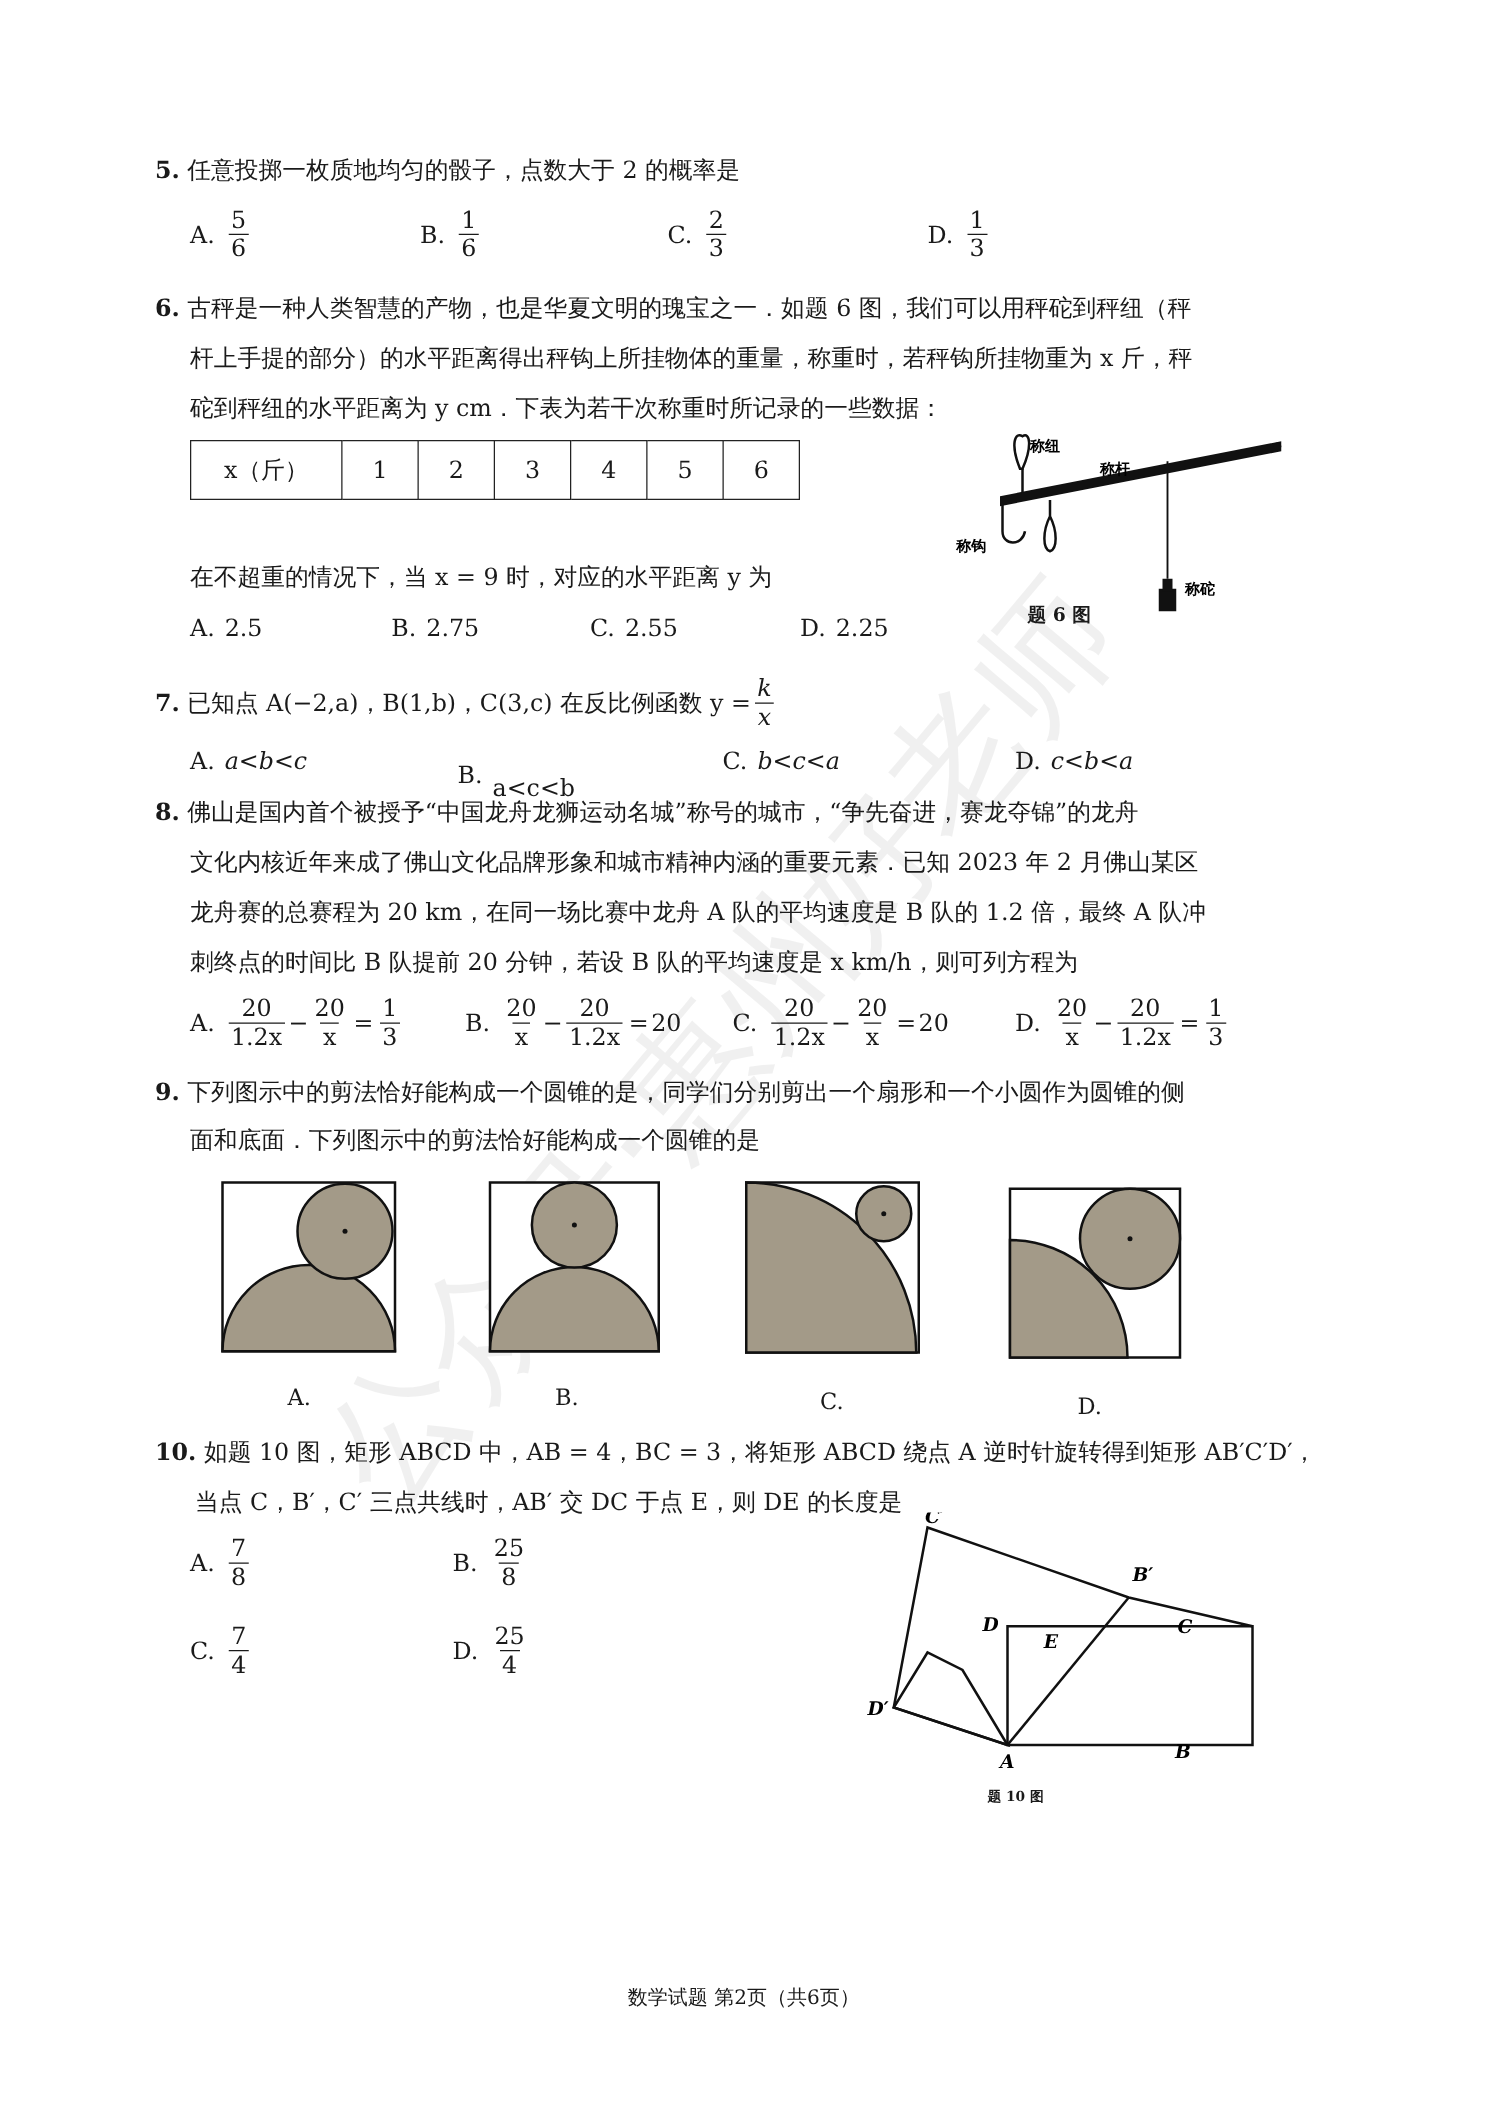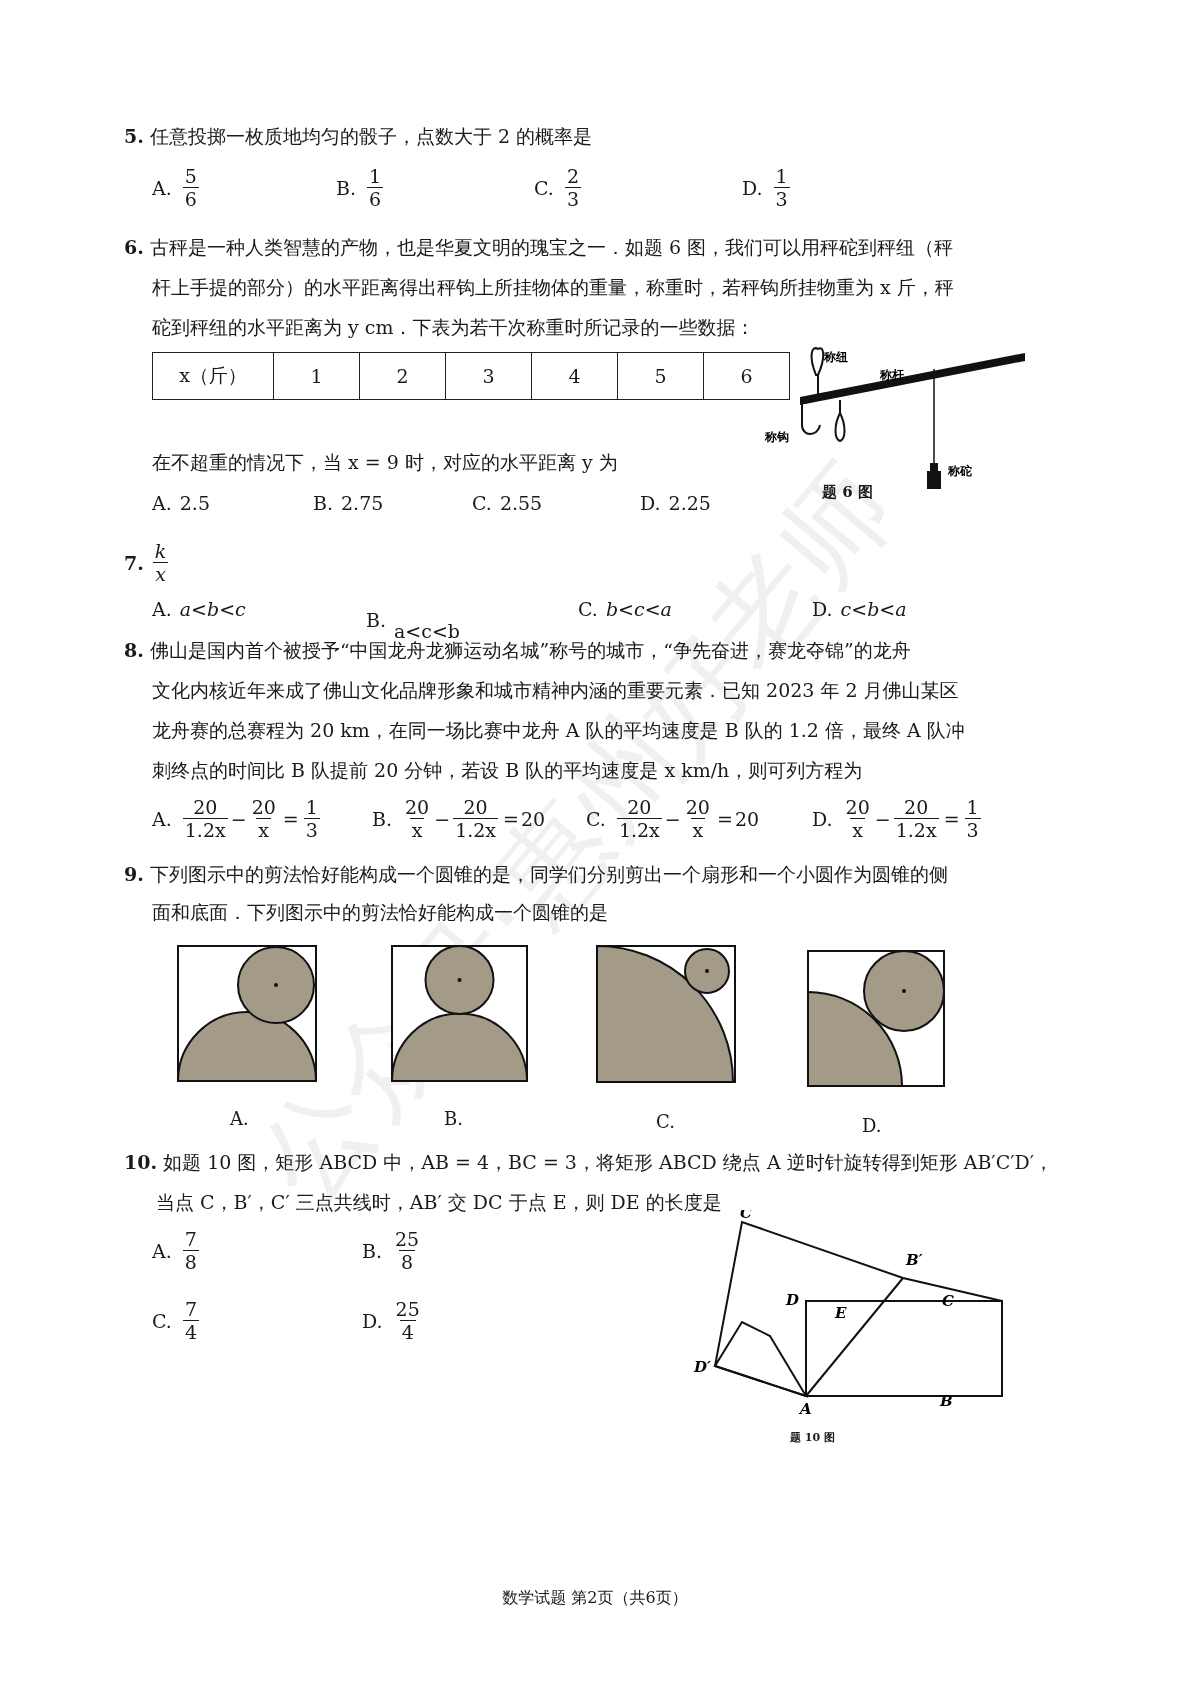--- a/index.html
+++ b/index.html
@@ -61,21 +61,21 @@
     </div>
   </div>
 
 <div class="line" style="left:124px; top:235px;">
   <span class="qnum">6.</span>
   <span>古秤是一种人类智慧的产物，也是华夏文明的瑰宝之一．如题 6 图，我们可以用秤砣到秤纽（秤</span>
 </div>
 <div class="line" style="left:152px; top:275px;">杆上手提的部分）的水平距离得出秤钩上所挂物体的重量，称重时，若秤钩所挂物重为 x 斤，秤</div>
 <div class="line" style="left:152px; top:315px;">砣到秤纽的水平距离为 y cm．下表为若干次称重时所记录的一些数据：</div>
 
-<table class="data" style="left:152px; top:352px; width:638px;">
+<table class="data" style="left:152px; top:352px; width:488px;">
   <tbody>
       <tr>
     <td style="width:118px;">x（斤）</td>
     <td>1</td>
     <td>2</td>
     <td>3</td>
     <td>4</td>
     <td>5</td>
     <td>6</td>
   </tr>
@@ -116,20 +116,21 @@
   <rect x="170" y="118" width="8" height="10" fill="#111"></rect>
   <text x="64" y="16" font-size="12" font-weight="bold" font-family="DejaVu Sans, sans-serif">称纽</text>
   <text x="120" y="34" font-size="12" font-weight="bold" font-family="DejaVu Sans, sans-serif">称杆</text>
   <text x="5" y="96" font-size="12" font-weight="bold" font-family="DejaVu Sans, sans-serif">称钩</text>
   <text x="188" y="130" font-size="12" font-weight="bold" font-family="DejaVu Sans, sans-serif">称砣</text>
 </svg>
 <div class="abs" style="left:822px; top:483px; font-size:15px; font-weight:bold;">题 6 图</div>
 
 <div class="line" style="left:124px; top:540px; display:flex; align-items:center;">
   <span class="qnum" style="margin-right:6px;">7.</span>
+  <span>已知点 A(−2,a)，B(1,b)，C(3,c) 在反比例函数 y =</span>
   <span class="frac">
     <span class="num" style="font-style:italic;">k</span>
     <span class="den" style="font-style:italic;">x</span>
   </span>
 </div>
 <div id="q7opts">
     <div class="opt" style="left: 152px; top: 598px;">
       <span class="lab">A.</span>
       <span style="font-style: italic;">a&lt;b&lt;c</span>
     </div>

